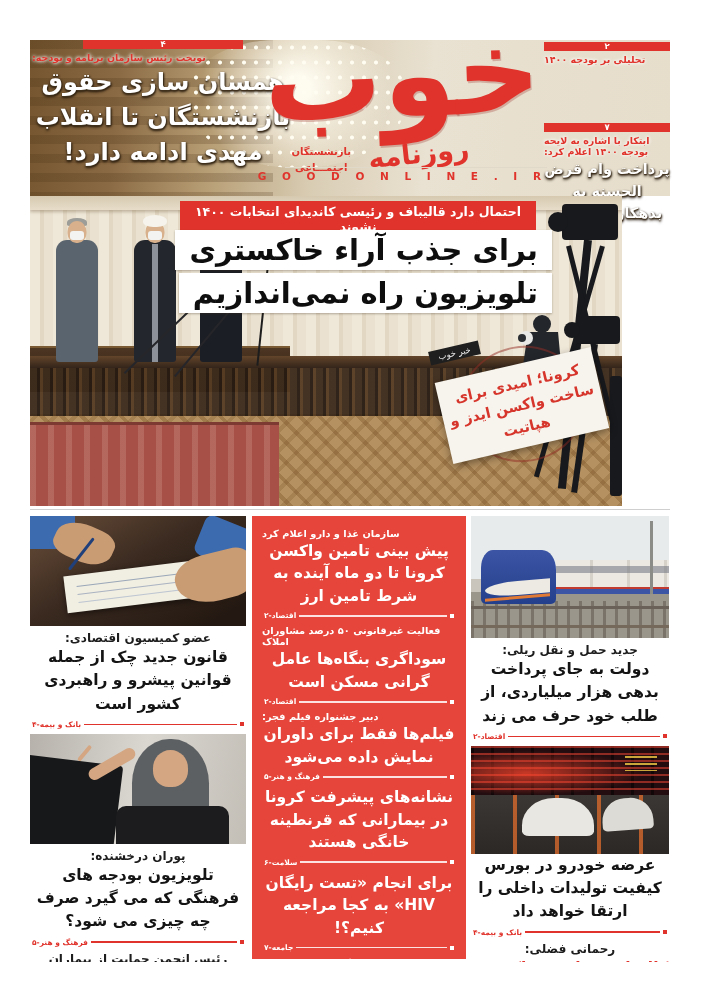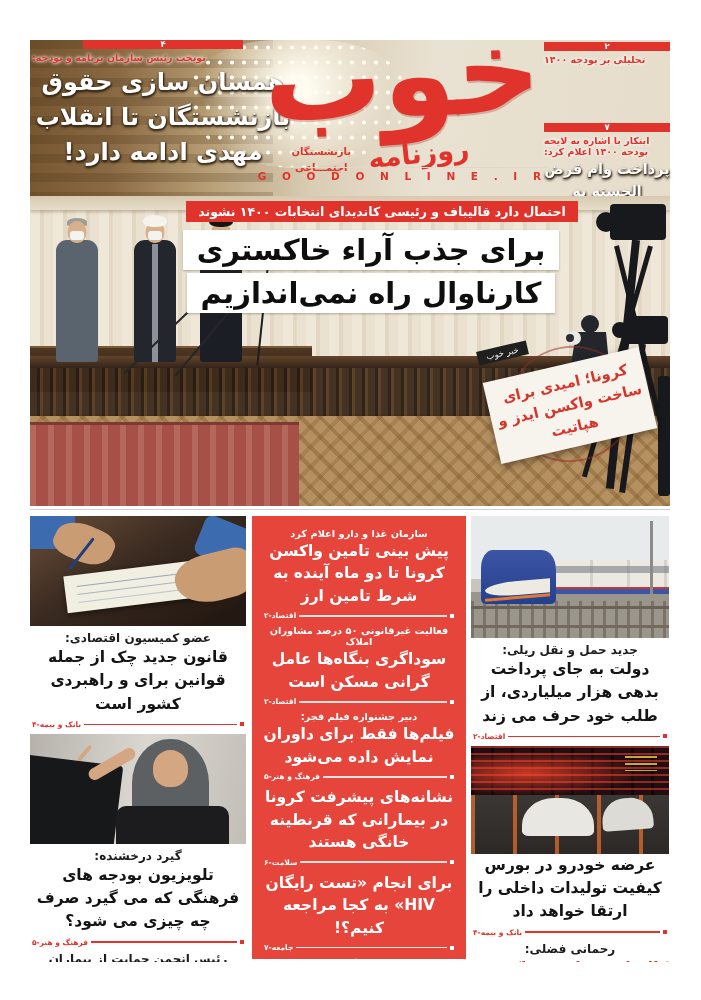--- a/index.html
+++ b/index.html
@@ -40,21 +40,21 @@
     text-shadow:0 1px 1px #42331f,0 2px 3px rgba(35,23,10,.9),1px 1px 2px rgba(35,23,10,.85);}
   .story-tl{position:absolute;left:32px;top:40px;width:262px;}
   .story-tl .tabbar{width:160px;margin:0 auto;}
   .story-tl .h-white{font-size:24px;line-height:1.45;margin-top:2px;}
   .story-tr{position:absolute;left:544px;width:126px;}
   .story-tr .h-white{font-size:14.5px;line-height:1.5;margin-top:2px;}
   .story-tr1{top:42px;}
   .story-tr2{top:123px;}
 
   
-  .hero{position:absolute;left:30px;top:196px;width:640px;height:310px;overflow:hidden;
+  .hero{position:absolute;left:30px;top:196px;width:592px;height:310px;overflow:hidden;
     background:repeating-linear-gradient(90deg,#efe8d9 0 10px,#e1d7c3 10px 14px,#eae1d0 14px 23px);}
   .valance{position:absolute;left:0;top:0;width:100%;height:14px;background:linear-gradient(#d6c9b0,#e7ddc9);box-shadow:0 2px 3px rgba(120,100,70,.4);}
   .floor{position:absolute;left:0;right:0;top:218px;bottom:0;
     background:#b59161;}
   .floor::after{content:"";position:absolute;inset:0;
     background:repeating-linear-gradient(45deg,rgba(120,80,35,.35) 0 4px,rgba(0,0,0,0) 4px 14px),
                repeating-linear-gradient(-45deg,rgba(120,80,35,.25) 0 4px,rgba(0,0,0,0) 4px 14px);}
   .carpet{position:absolute;left:0;top:226px;width:42%;bottom:0;background:#a65048;border-top:3px solid #7c3a33;}
   .carpet::after{content:"";position:absolute;inset:0;
     background:repeating-linear-gradient(90deg,rgba(235,200,180,.20) 0 6px,rgba(0,0,0,0) 6px 18px);}
@@ -74,21 +74,21 @@
   .micstand{position:absolute;left:232px;top:62px;width:2px;height:108px;background:#1d1d1d;transform:rotate(6deg);}
   .michead{position:absolute;left:226px;top:53px;width:5px;height:14px;background:#101010;border-radius:2px;transform:rotate(18deg);}
   .boom1{position:absolute;left:128px;top:96px;width:2px;height:96px;background:#26262a;transform:rotate(46deg);}
   .boom2{position:absolute;left:176px;top:92px;width:2px;height:100px;background:#26262a;transform:rotate(40deg);}
 
   .press{position:absolute;right:0;top:0;height:100%;}
 
   
   .lead-kicker-wrap{position:absolute;left:150px;right:86px;top:5px;text-align:center;}
   .lead-kicker{display:inline-block;background:var(--red);color:#fff;font-weight:bold;font-size:12.5px;padding:3px 12px;}
-  .lead-head-wrap{position:absolute;left:112px;right:70px;top:31px;text-align:center;}
+  .lead-head-wrap{position:absolute;left:112px;right:70px;top:31px;}
   .lead-line{display:inline-block;background:#fff;color:#0e0e0e;font-weight:bold;font-size:29px;line-height:40px;padding:0 14px;margin-top:3px;box-shadow:0 1px 2px rgba(60,45,25,.35);}
 
   
   .stampring{position:absolute;right:36px;top:150px;width:122px;height:112px;border:2.5px solid rgba(150,45,38,.5);border-radius:50%;transform:rotate(-10deg);}
   .stamplabel{position:absolute;right:20px;top:168px;width:148px;background:#f7f4ed;transform:rotate(-13deg);
     box-shadow:0 3px 9px rgba(0,0,0,.4);text-align:center;color:#d6352c;font-weight:bold;font-size:14.5px;line-height:1.5;padding:9px 6px;}
   .stampribbon{position:absolute;right:142px;top:150px;background:#1f1f1f;color:#eee;font-size:8.5px;padding:2px 9px;transform:rotate(-13deg);letter-spacing:1px;}
 
   
   .divider{position:absolute;left:30px;top:509px;width:640px;border-top:1px solid #cfcfcf;}
@@ -99,21 +99,21 @@
 
   .kicker{font-size:12px;font-weight:bold;color:#1d1d1d;text-align:center;margin:5px 0 1px;}
   .headline{font-size:15.5px;font-weight:bold;color:var(--ink);text-align:center;line-height:1.5;}
   .headline.red{color:var(--red);}
   .foot{display:flex;align-items:center;gap:3px;margin:4px 2px 5px;direction:ltr;}
   .foot .pr{color:var(--red);font-size:7.5px;font-weight:bold;}
   .foot .rule{flex:1;height:1.5px;background:var(--red);}
   .foot .sq{width:4px;height:4px;background:var(--red);}
   .foot.w .pr{color:#fff;} .foot.w .rule{background:rgba(255,255,255,.85);} .foot.w .sq{background:#fff;}
 
-  .m-kicker{color:#fff;font-size:9.8px;font-weight:bold;text-align:center;margin-top:5px;}
+  .m-kicker{color:#fff;font-size:9.8px;font-weight:bold;text-align:left;margin-top:5px;}
   .m-head{color:#fff;font-size:15.5px;font-weight:bold;text-align:center;line-height:1.45;margin-top:1px;}
 
   
   .photo{position:relative;overflow:hidden;width:100%;}
   .ph-cheque{height:110px;background:linear-gradient(150deg,#6b4f3a,#3a2a20 45%,#241912 90%);}
   .cheque{position:absolute;left:16%;top:46%;width:72%;height:34%;background:#f1eee2;transform:rotate(-7deg);box-shadow:0 2px 6px rgba(0,0,0,.5);}
   .cheque::before{content:"";position:absolute;left:8%;top:30%;right:8%;height:1px;background:#9aa7b8;box-shadow:0 8px 0 #aab3c2,0 16px 0 #bcc5d1;}
   .sleeve-r{position:absolute;right:-6%;top:6%;width:28%;height:38%;background:#3c6bb0;border-radius:8px;transform:rotate(22deg);}
   .hand-r{position:absolute;right:-3%;top:34%;width:36%;height:44%;background:#c99c74;border-radius:42% 22% 32% 52%;transform:rotate(-14deg);}
   .sleeve-l{position:absolute;left:-5%;top:-10%;width:26%;height:40%;background:#3c6bb0;border-radius:8px;}
@@ -238,56 +238,56 @@
       </g>
       <circle cx="34" cy="142" r="7" fill="#e8e8e6"></circle>
       <circle cx="30" cy="142" r="4" fill="#2a2d31"></circle>
     </svg>
 
     <div class="lead-kicker-wrap">
       <span class="lead-kicker">احتمال دارد قالیباف و رئیسی کاندیدای انتخابات ۱۴۰۰ نشوند</span>
     </div>
     <div class="lead-head-wrap">
       <span class="lead-line">برای جذب آراء خاکستری</span><br>
-      <span class="lead-line">کارناوال راه نمی‌اندازیم</span>
+      <span class="lead-line">تلویزیون راه نمی‌اندازیم</span>
     </div>
 
     <div class="stampring"></div>
     <div class="stampribbon">خبر خوب</div>
     <div class="stamplabel">کرونا؛ امیدی برای ساخت واکسن ایدز و هپاتیت</div>
   </div>
 
   <div class="divider"></div>
 
   <div class="col col-left">
     <div class="photo ph-cheque">
       <div class="sleeve-l"></div>
       <div class="hand-l"></div>
       <div class="cheque"></div>
       <div class="sleeve-r"></div>
       <div class="hand-r"></div>
       <div class="pen"></div>
     </div>
     <div class="kicker">عضو کمیسیون اقتصادی:</div>
-    <div class="headline">قانون جدید چک از جمله قوانین برای و راهبردی کشور است</div>
+    <div class="headline">قانون جدید چک از جمله قوانین پیشرو و راهبردی کشور است</div>
     <div class="foot">
         <span class="pr">بانک و بیمه-۴</span>
         <span class="rule"></span>
         <span class="sq"></span>
       </div>
 
     <div class="photo ph-director">
       <div class="monitor"></div>
       <div class="scarf"></div>
       <div class="face"></div>
       <div class="blouse"></div>
       <div class="arm"></div>
       <div class="finger"></div>
     </div>
-    <div class="kicker">گیرد درخشنده:</div>
+    <div class="kicker">پوران درخشنده:</div>
     <div class="headline">تلویزیون بودجه های فرهنگی که می گیرد صرف چه چیزی می شود؟</div>
     <div class="foot">
         <span class="pr">فرهنگ و هنر-۵</span>
         <span class="rule"></span>
         <span class="sq"></span>
       </div>
 
     <div class="kicker">رئیس انجمن حمایت از بیماران دیابتی:</div>
     <div class="headline red">بیمه سلامت به امر پیشگیری و آموزش بودجه اختصاص بدهد</div>
 

